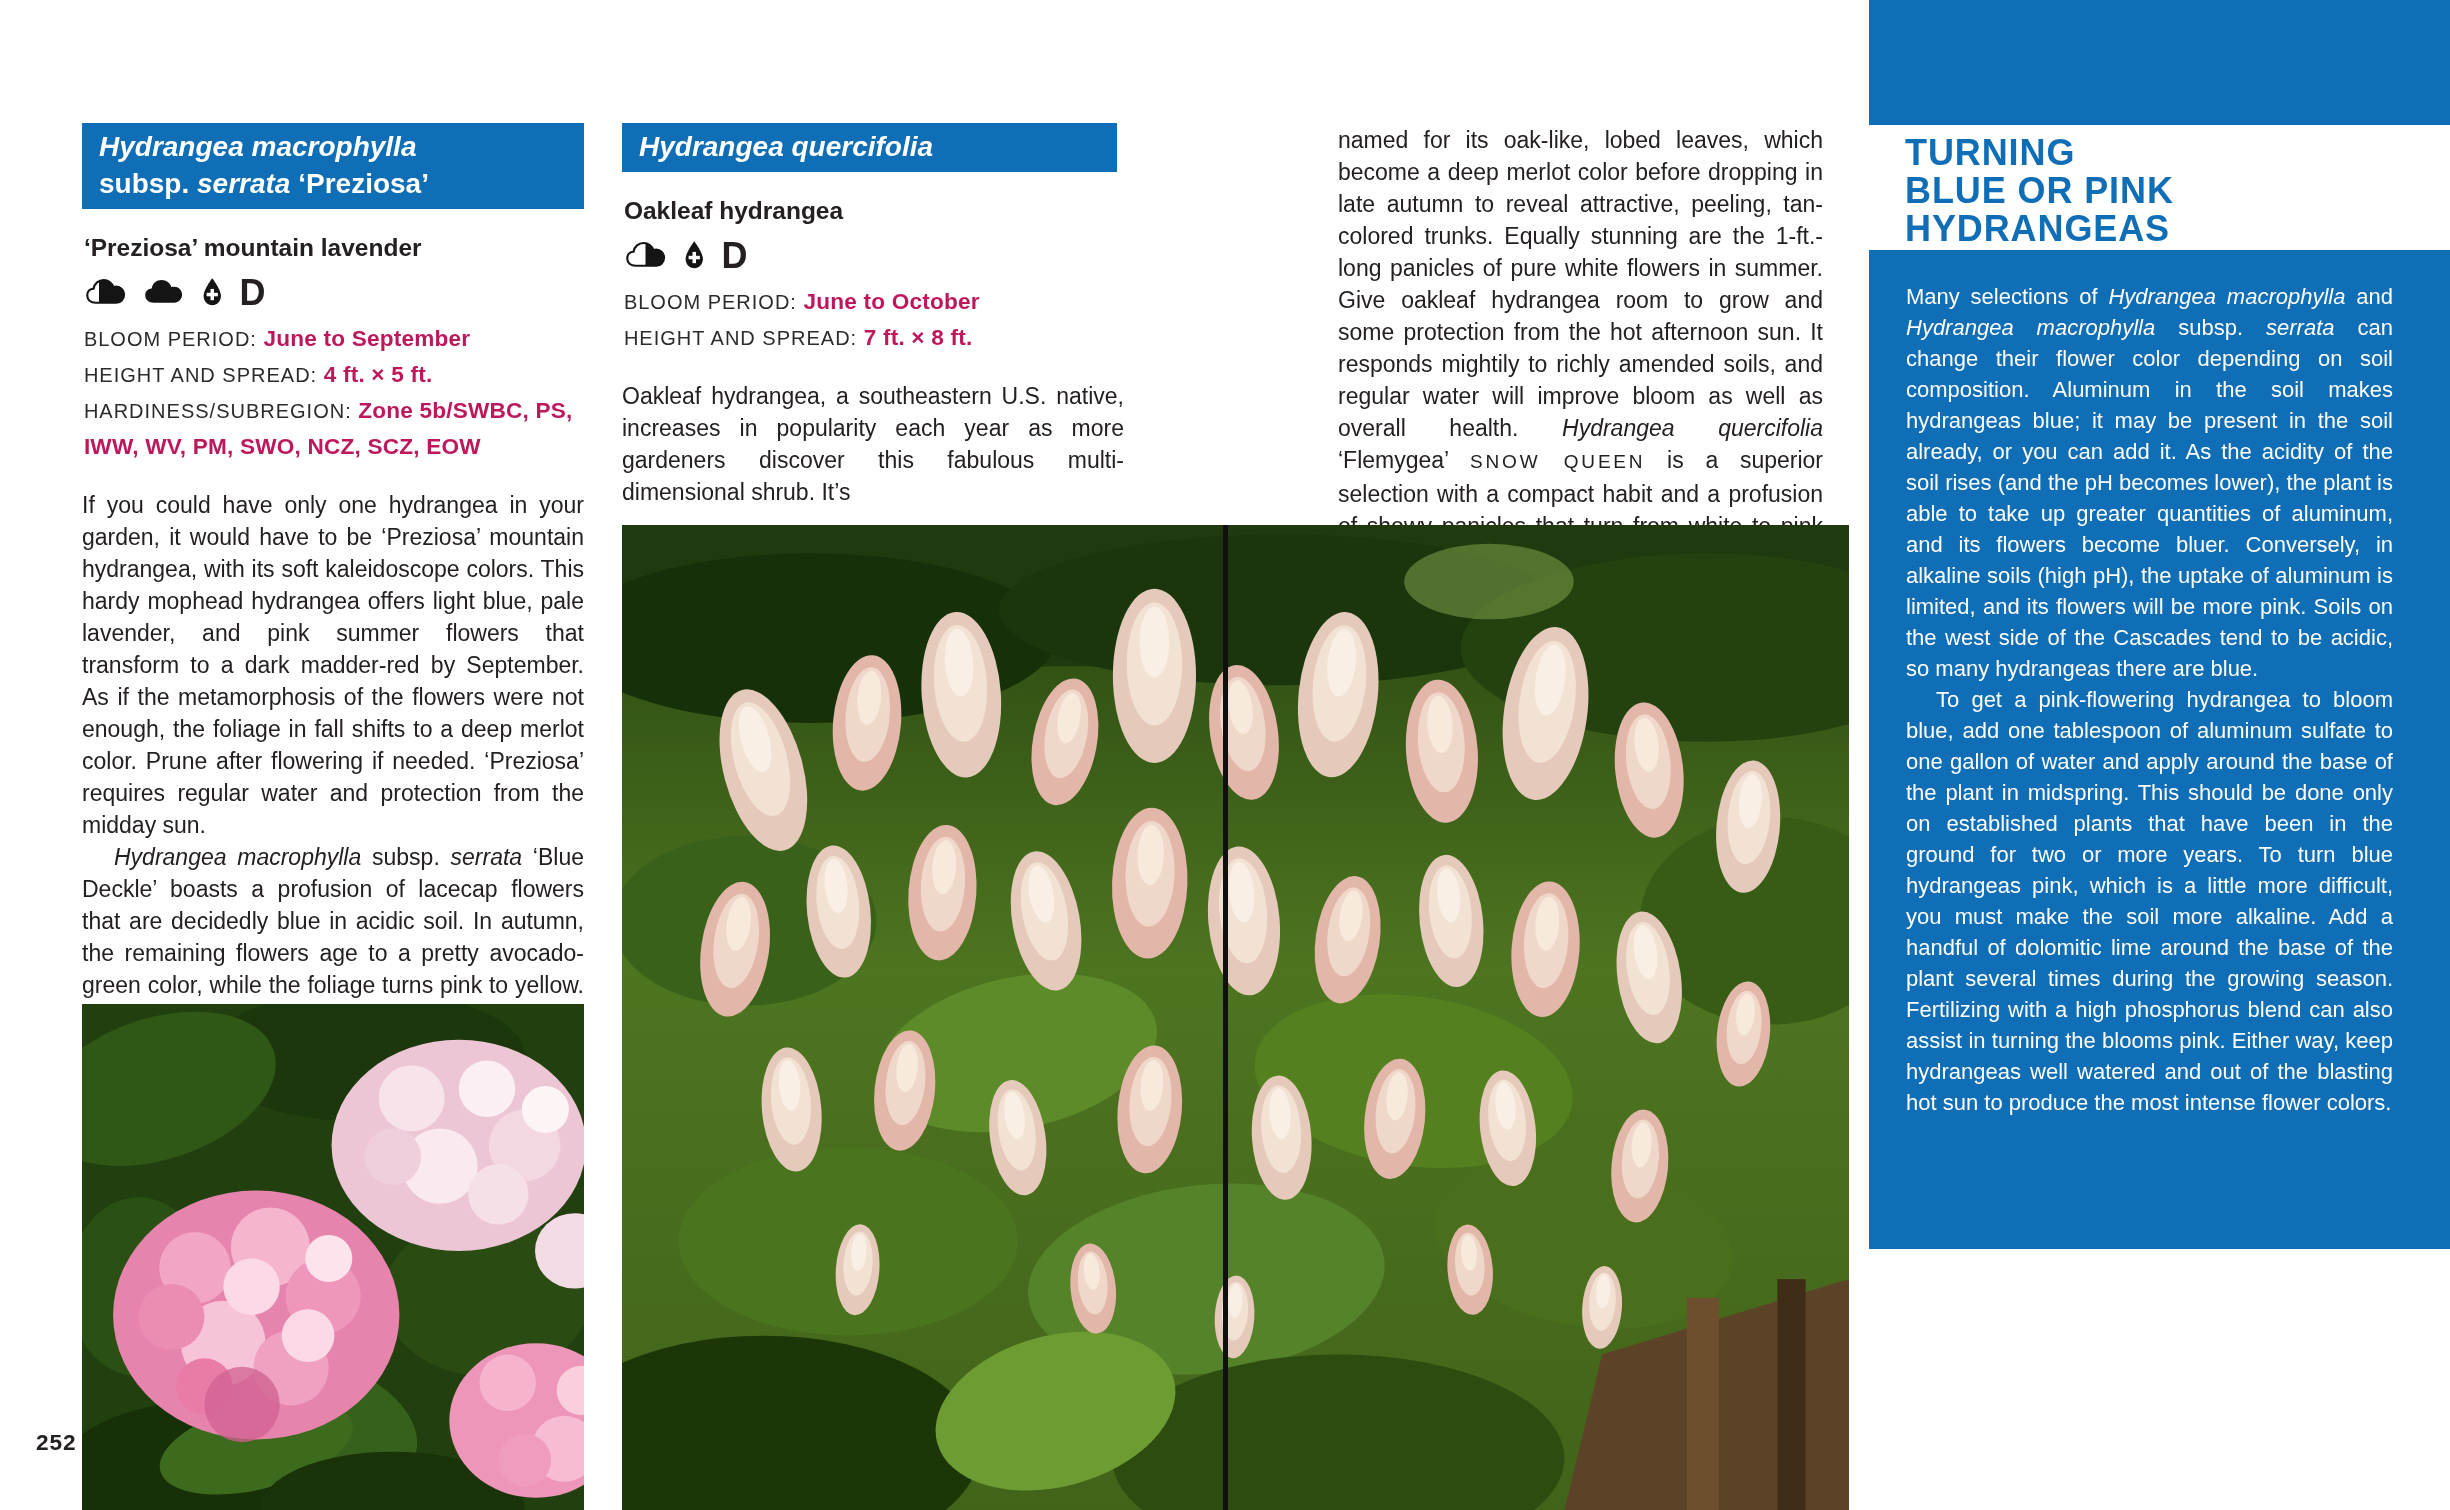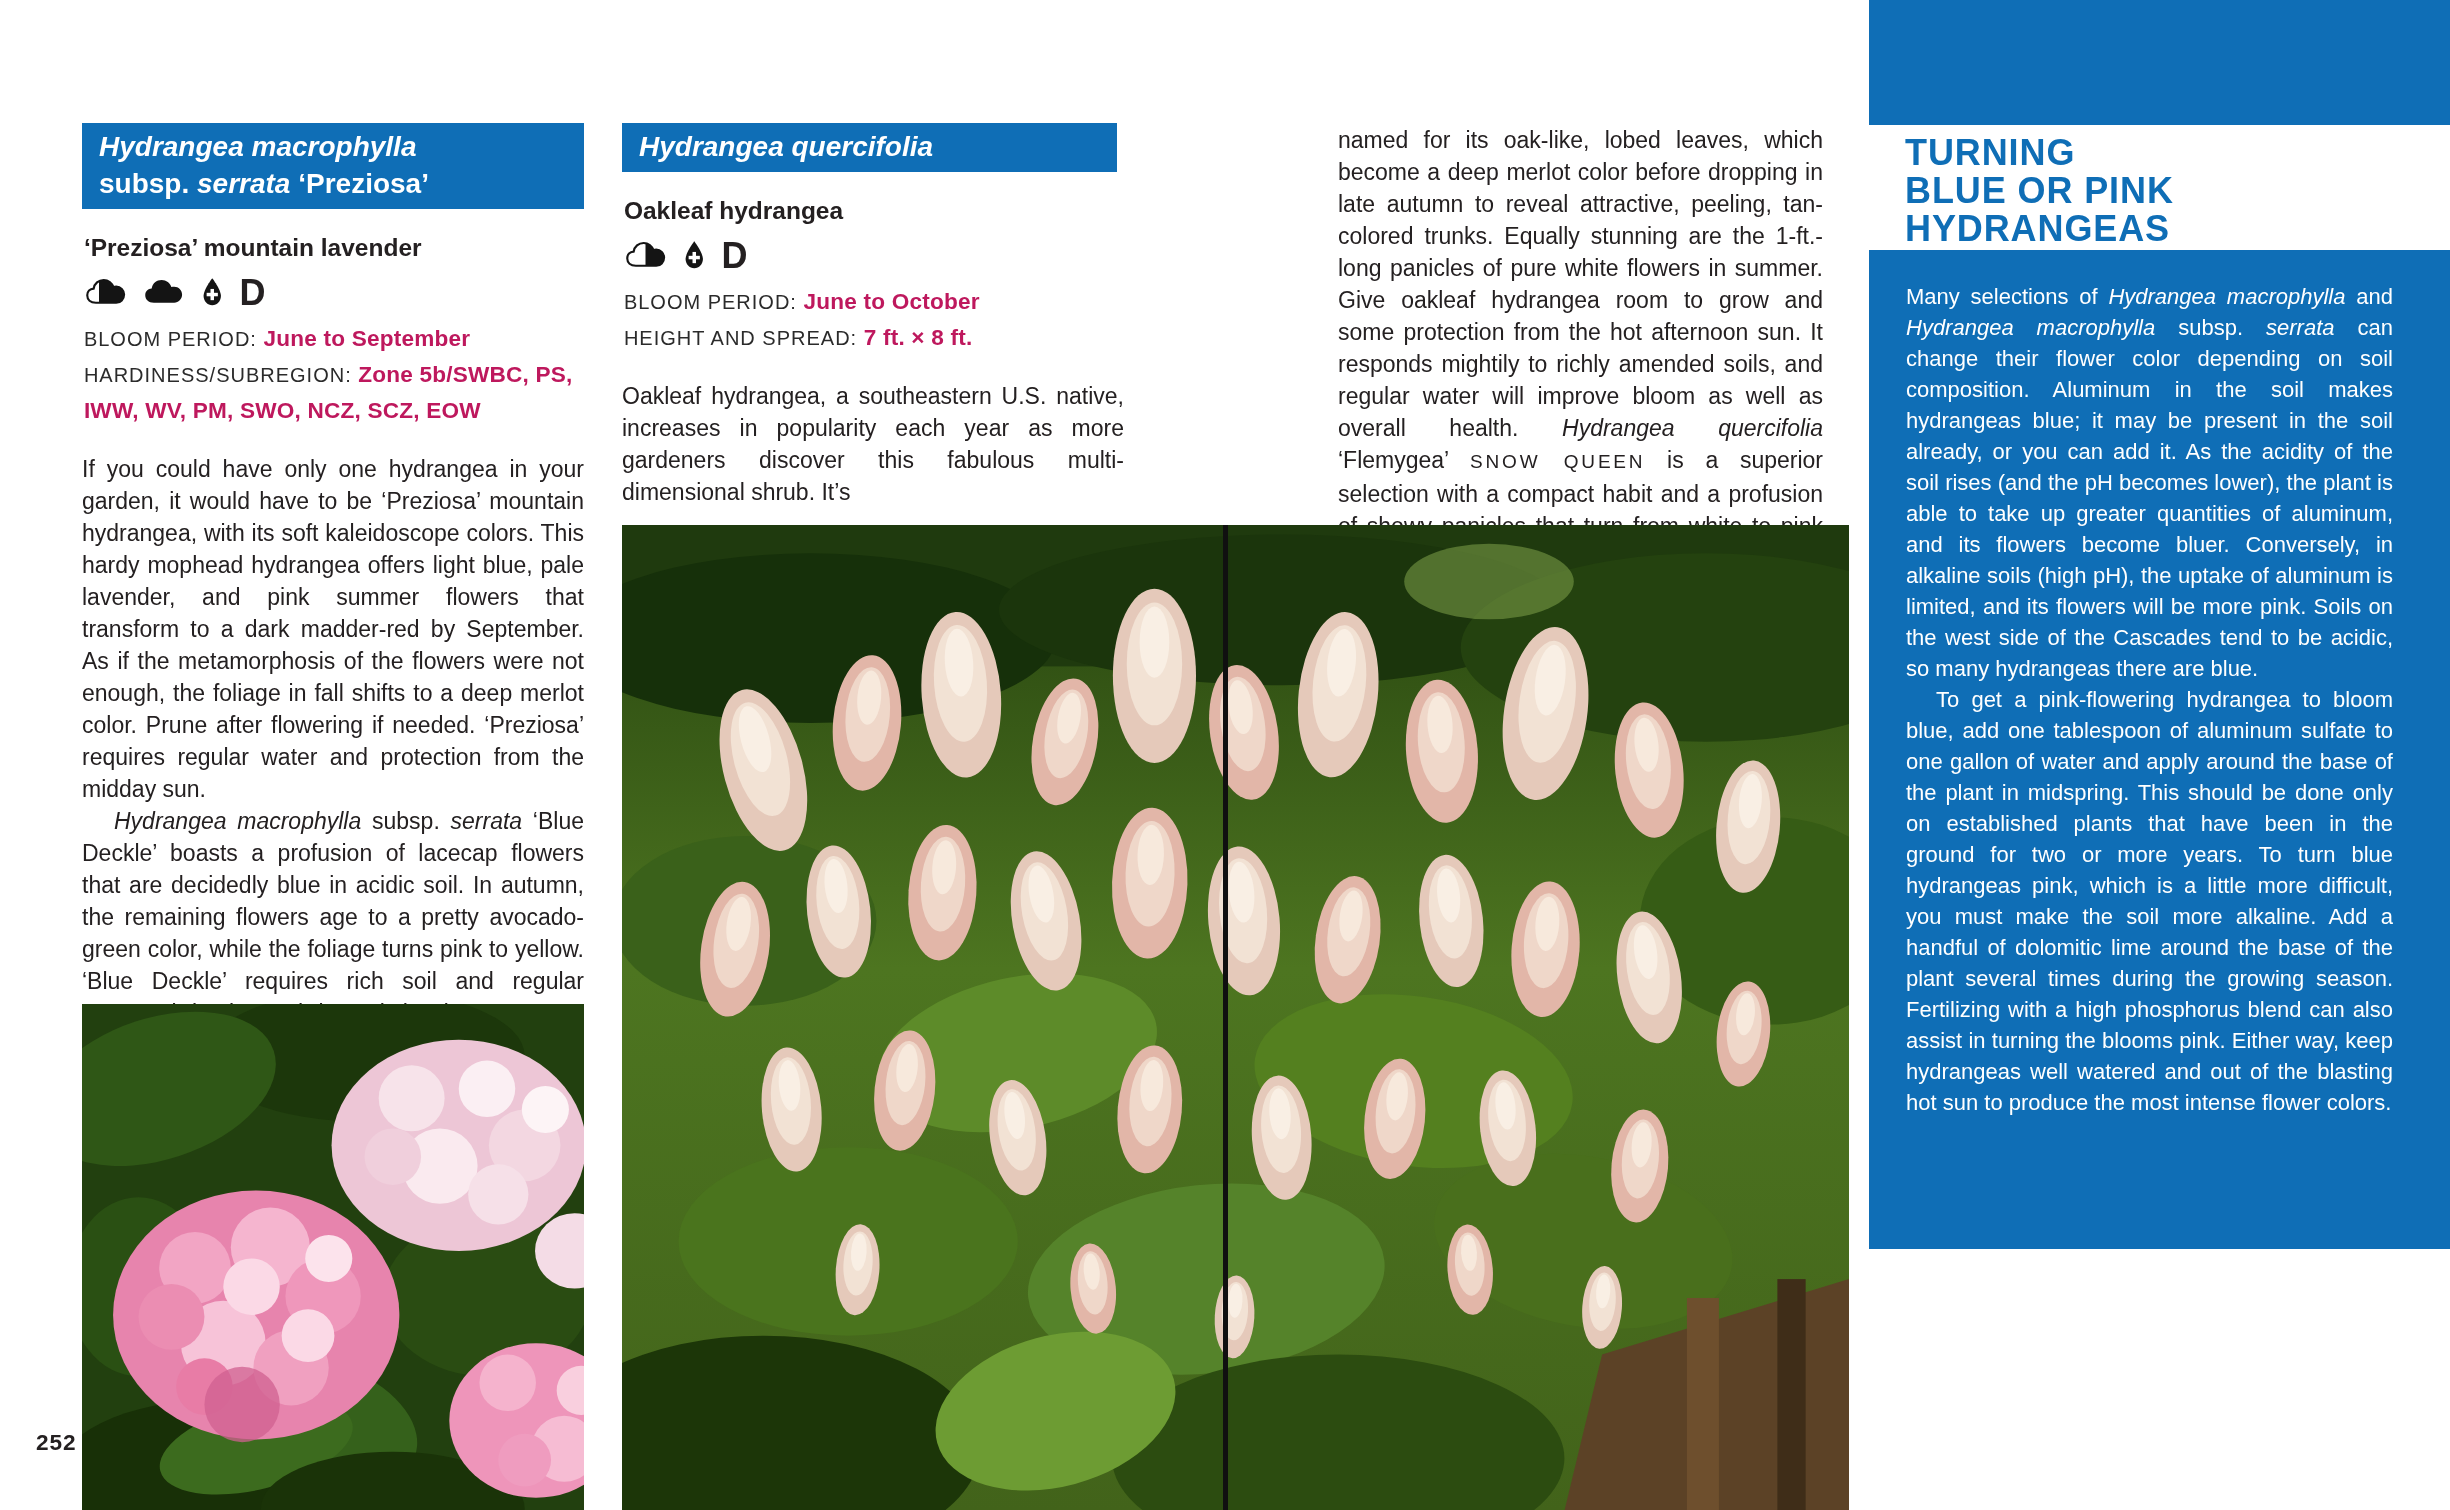--- a/index.html
+++ b/index.html
@@ -70,20 +70,21 @@
         <path d="M12,2 C12,2 3.5,13 3.5,19.5 C3.5,24.5 7.3,28.5 12,28.5 C16.7,28.5 20.5,24.5 20.5,19.5 C20.5,13 12,2 12,2 Z" fill="#141414"></path>
         <rect x="10.3" y="12.5" width="3.4" height="11" fill="#ffffff"></rect>
         <rect x="6.5" y="16.3" width="11" height="3.4" fill="#ffffff"></rect>
       </svg>
     </span>
     <span class="icon-d">D</span>
   </div>
 
   <div class="info">
     <div class="info-line"><span>BLOOM PERIOD:</span> <span class="val">June to September</span></div>
+    <div class="info-line"><span>HEIGHT AND SPREAD:</span> <span class="val">4 ft. × 5 ft.</span></div>
     <div class="info-line"><span>HARDINESS/SUBREGION:</span> <span class="val">Zone 5b/SWBC, PS, IWW, WV, PM, SWO, NCZ, SCZ, EOW</span></div>
   </div>
 
   <p class="body-text p-gap">If you could have only one hydrangea in your garden, it would have to be ‘Preziosa’ mountain hydrangea, with its soft kaleidoscope colors. This hardy mophead hydrangea offers light blue, pale lavender, and pink summer flowers that transform to a dark madder-red by September. As if the metamorphosis of the flowers were not enough, the foliage in fall shifts to a deep merlot color. Prune after flowering if needed. ‘Preziosa’ requires regular water and protection from the midday sun.</p>
   <p class="body-text indent"><span class="it">Hydrangea macrophylla</span><span> subsp. </span><span class="it">serrata</span><span> ‘Blue Deckle’ boasts a profusion of lacecap flowers that are decidedly blue in acidic soil. In autumn, the remaining flowers age to a pretty avocado-green color, while the foliage turns pink to yellow. ‘Blue Deckle’ requires rich soil and regular summer irrigation to thrive. It is hardy to zone 5a.</span></p>
 </div>
 
 <div class="abs" style="left:622px;top:123px;width:502px;">
   <div class="species-bar" style="width:495px;">
     <div><span>Hydrangea quercifolia</span></div>

